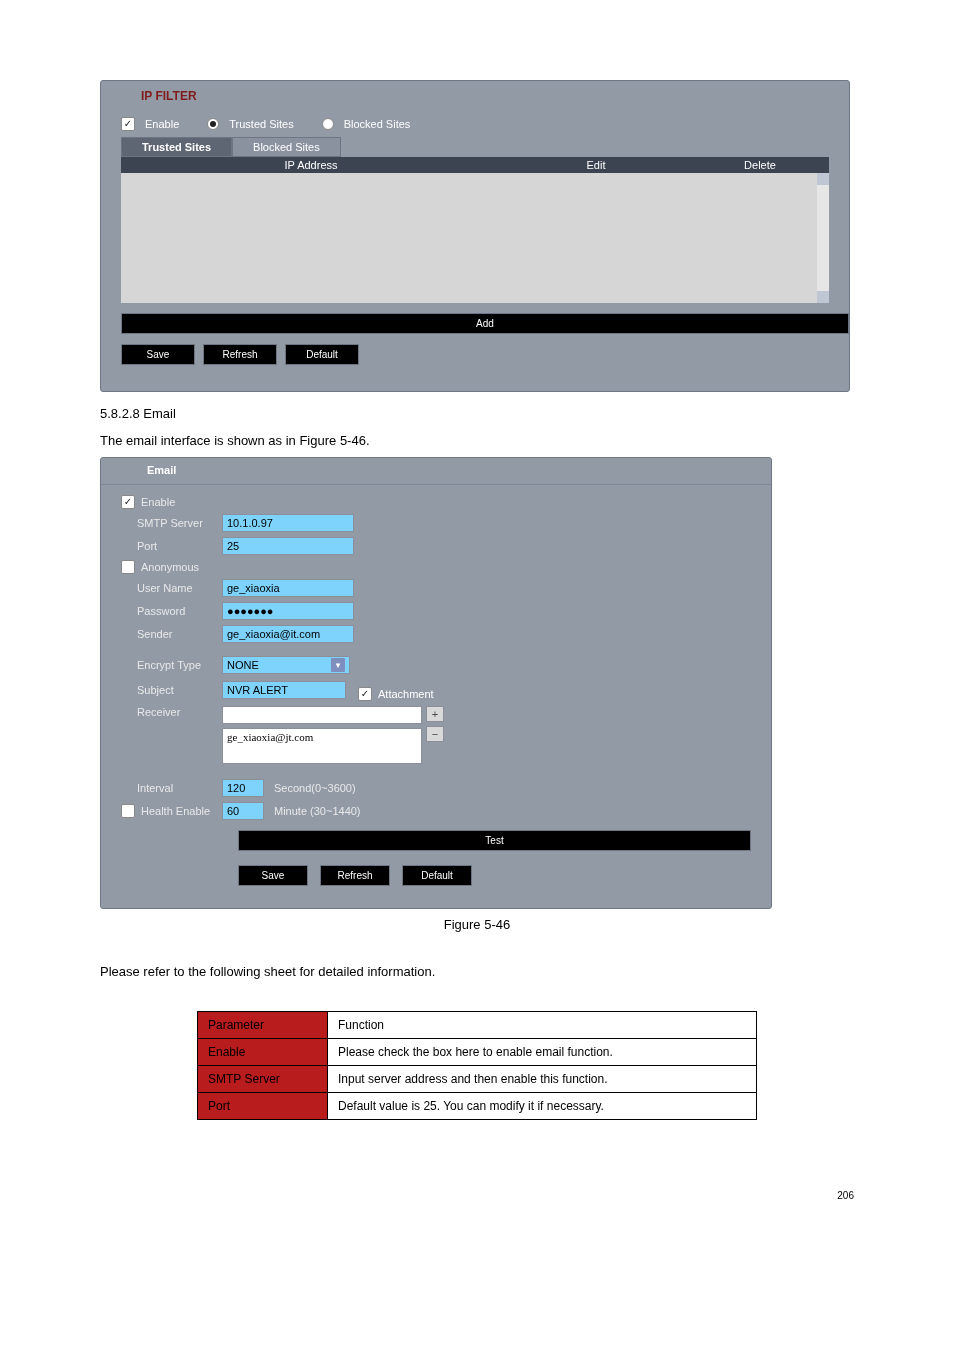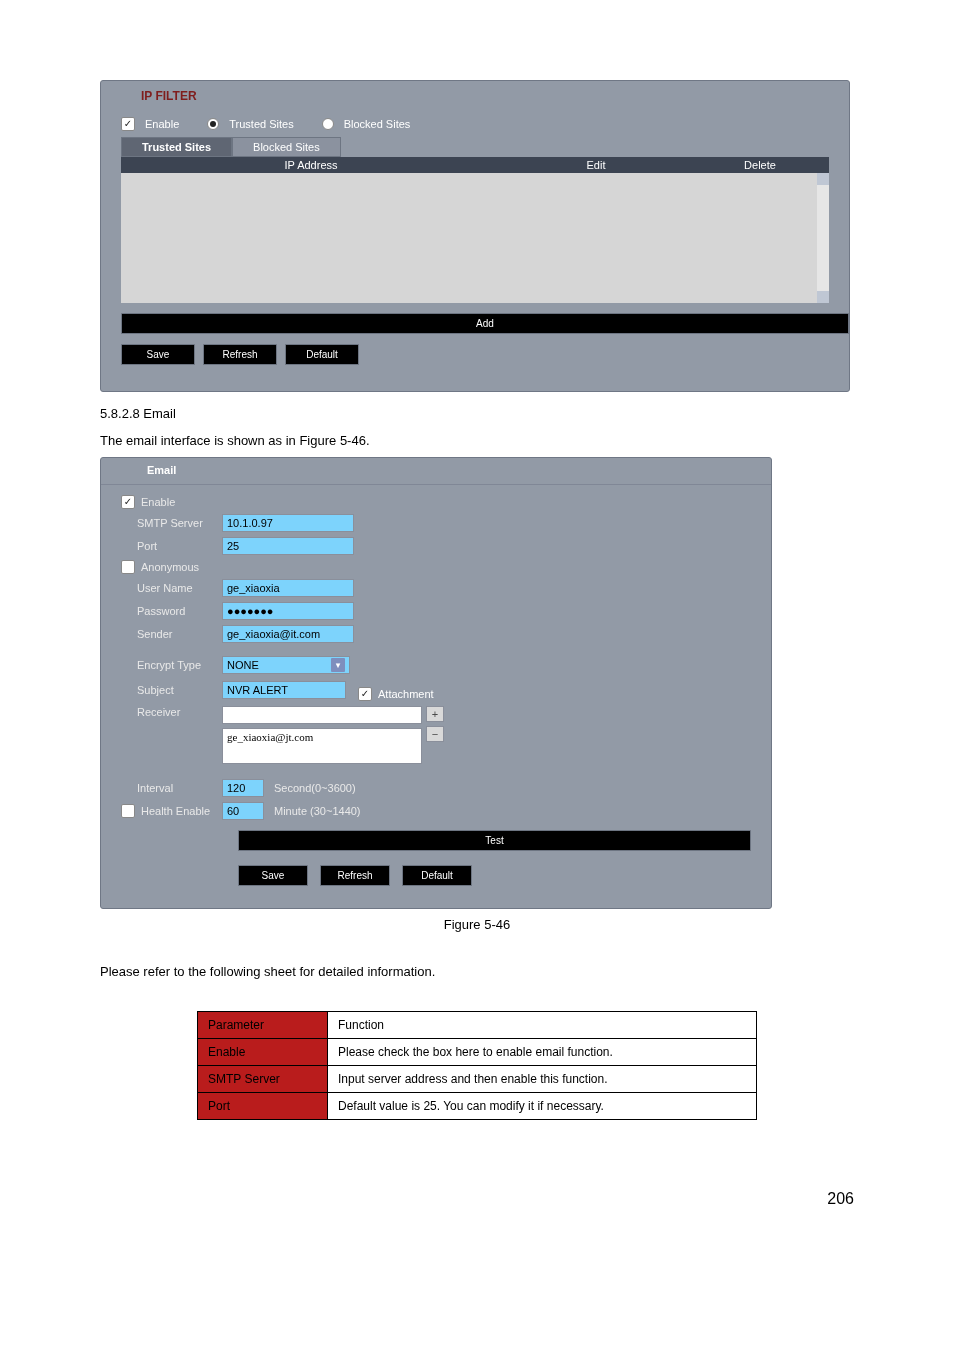--- a/index.html
+++ b/index.html
@@ -53,21 +53,21 @@
 .unit { color: #e9e9e9; margin-left: 10px; }
 .btn-row2 { margin-left: 121px; margin-top: 14px; display: flex; gap: 12px; }
 .btn-test-row { margin-left: 121px; margin-top: 10px; }
 .btn-row2 .ubtn, .btn-test-row .ubtn { min-width: 70px; }
 
 
 .doc-table { width: 560px; margin: 30px auto 0; border-collapse: collapse; }
 .doc-table td { border: 1px solid #000; padding: 6px 10px; font-size: 12px; height: 26px; }
 .doc-table .c1 { width: 130px; background: #b91c1c; }
 
-.footer { text-align: right; margin: 70px 0 0; font-size: 16px; }
+.footer { text-align: right; margin: 70px 0 0; font-size: 10px; }
 </style>
 </head>
 <body>
 
 <div class="page">
 
   <div class="panel1">
     <div class="tab-hdr">IP FILTER</div>
 
     <div class="row-enable">

